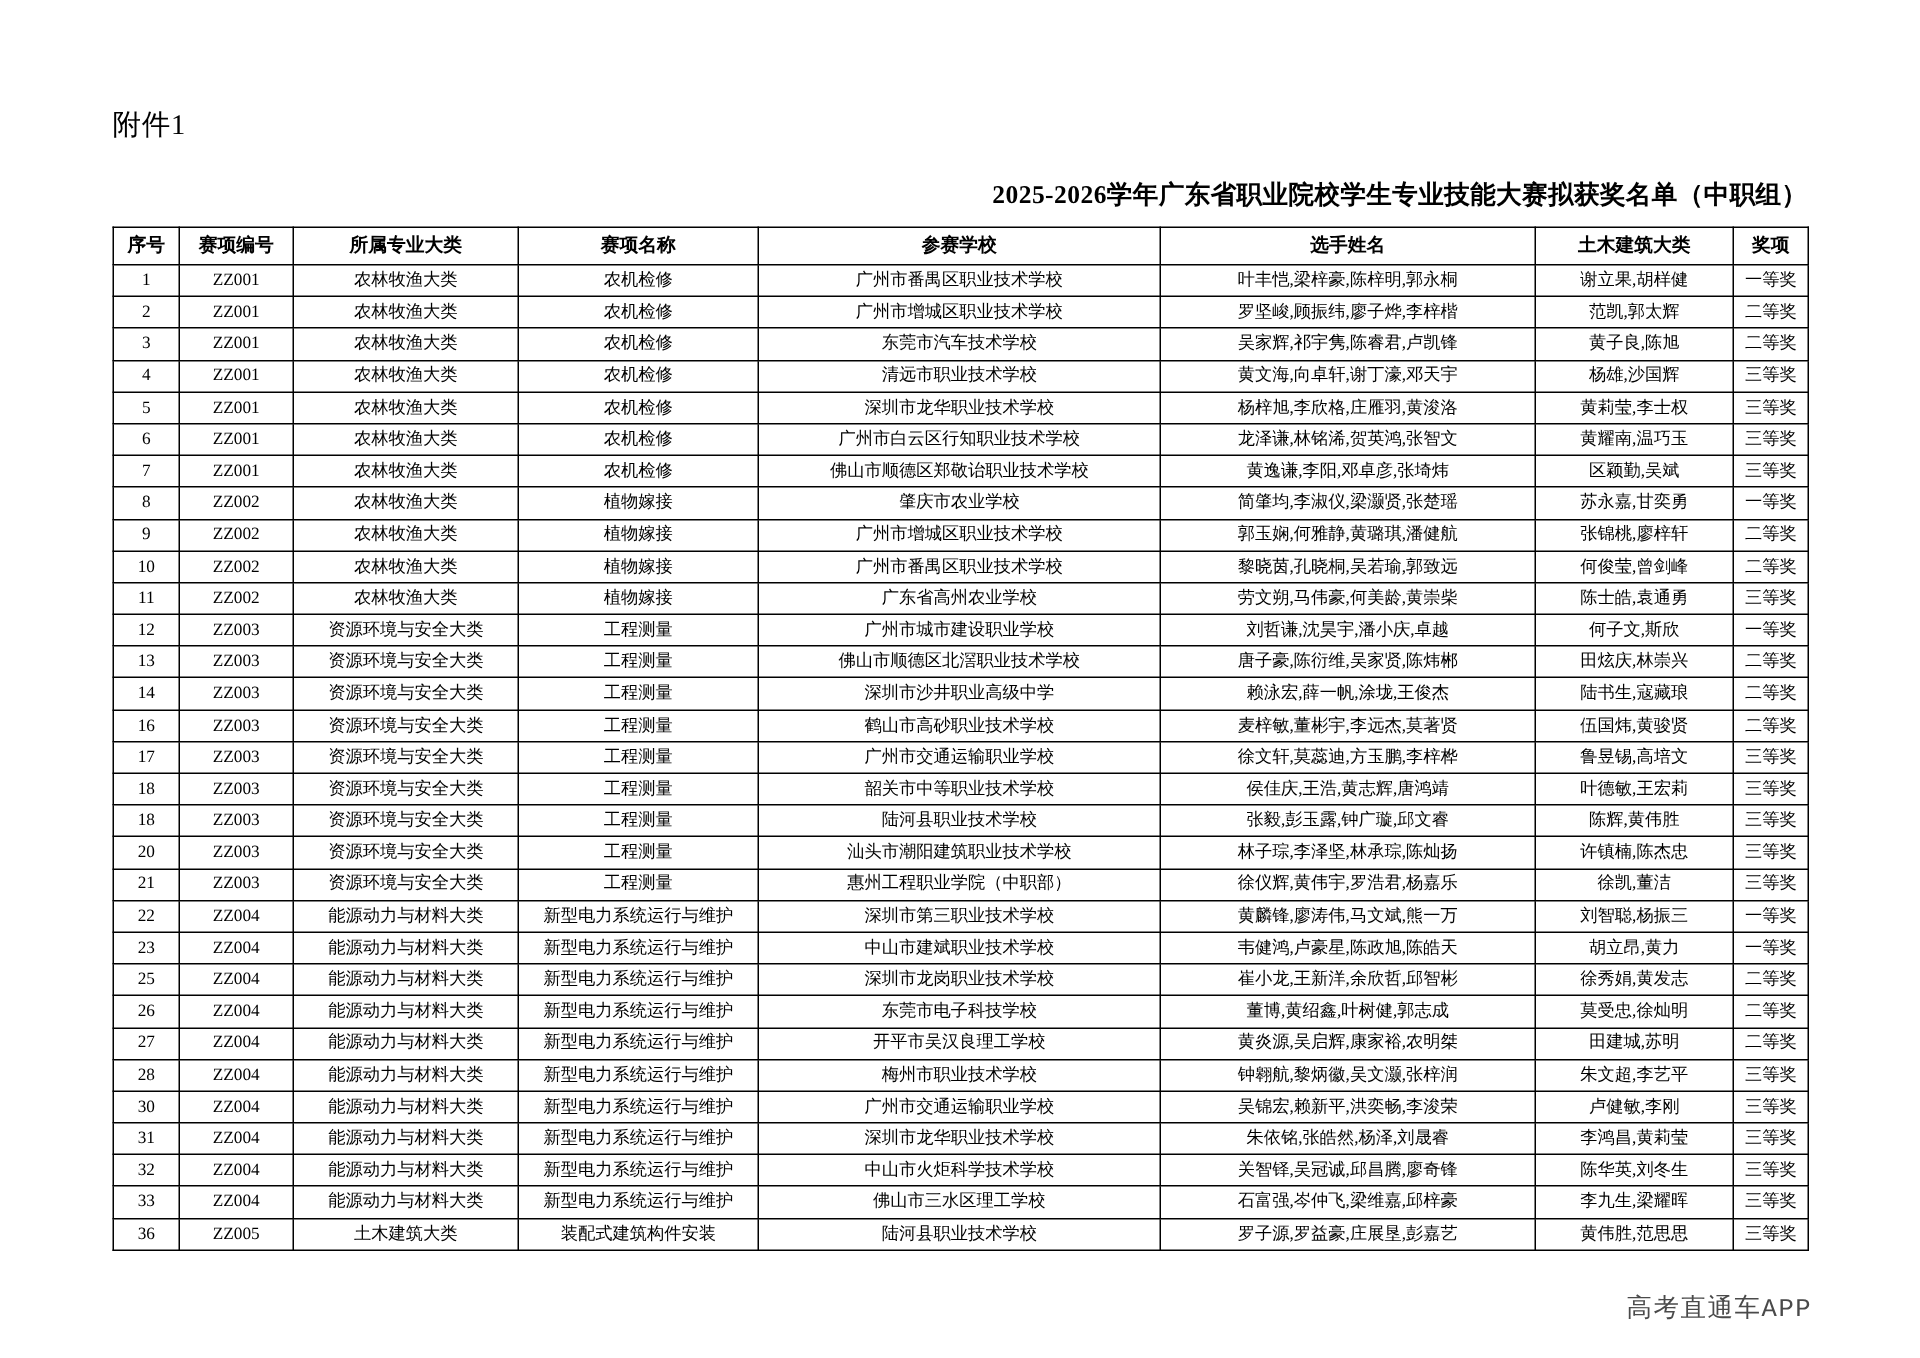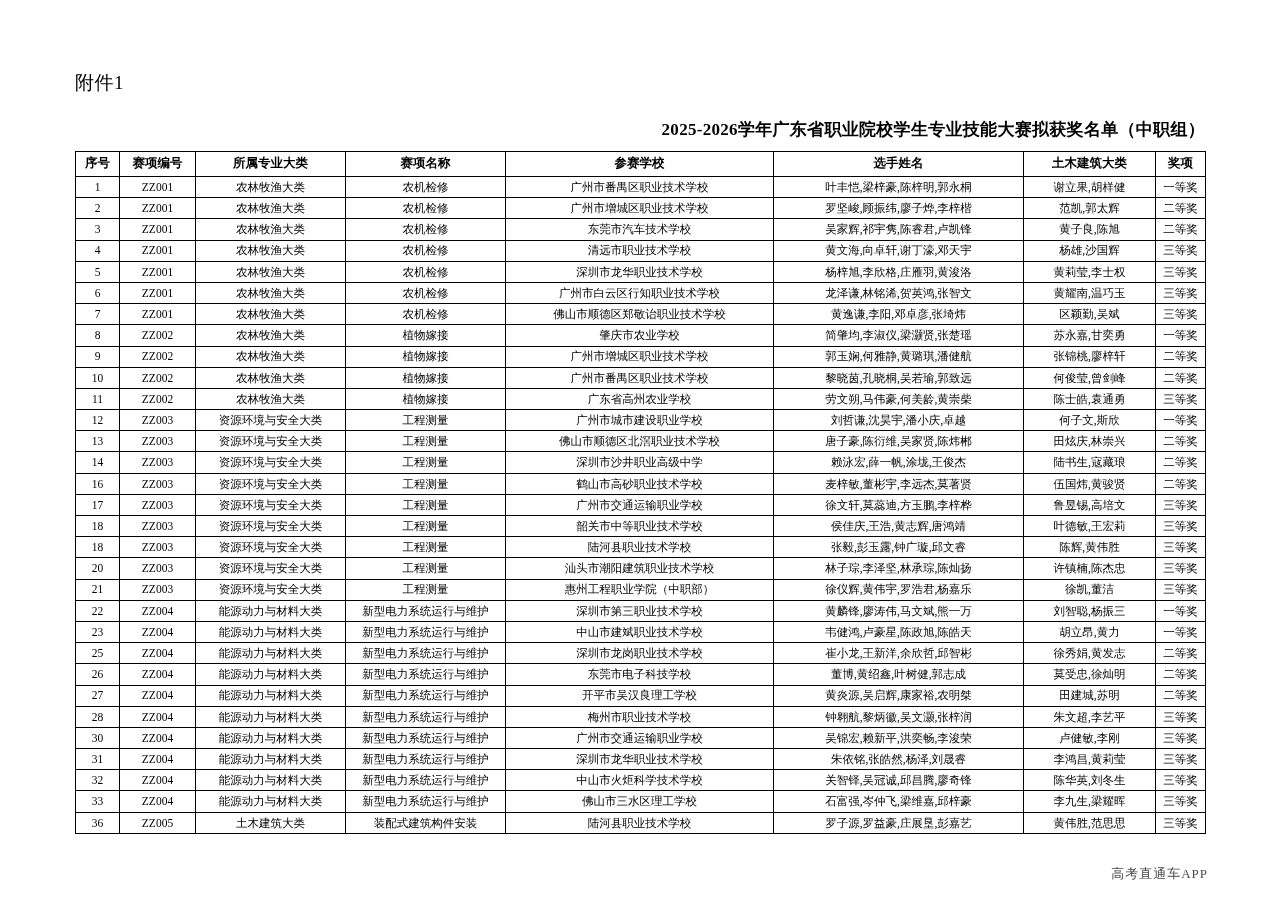--- a/index.html
+++ b/index.html
@@ -67,23 +67,23 @@
   col.c-major { width: 150px; }
   col.c-event { width: 160px; }
   col.c-school { width: 268px; }
   col.c-players { width: 250px; }
   col.c-teachers { width: 132px; }
   col.c-award { width: 50px; }
   .watermark {
     position: absolute;
     right: 72px;
     bottom: 22px;
-    font-size: 13px;
+    font-size: 17px;
     color: #4a4a4a;
-    font-family: Liberation Serif, serif;
+    font-family: Liberation Mono, monospace;
     letter-spacing: 1px;
   }
 </style>
 </head>
 <body>
 
 <div class="page">
 
   <div class="attachment-label">附件1</div>
 

